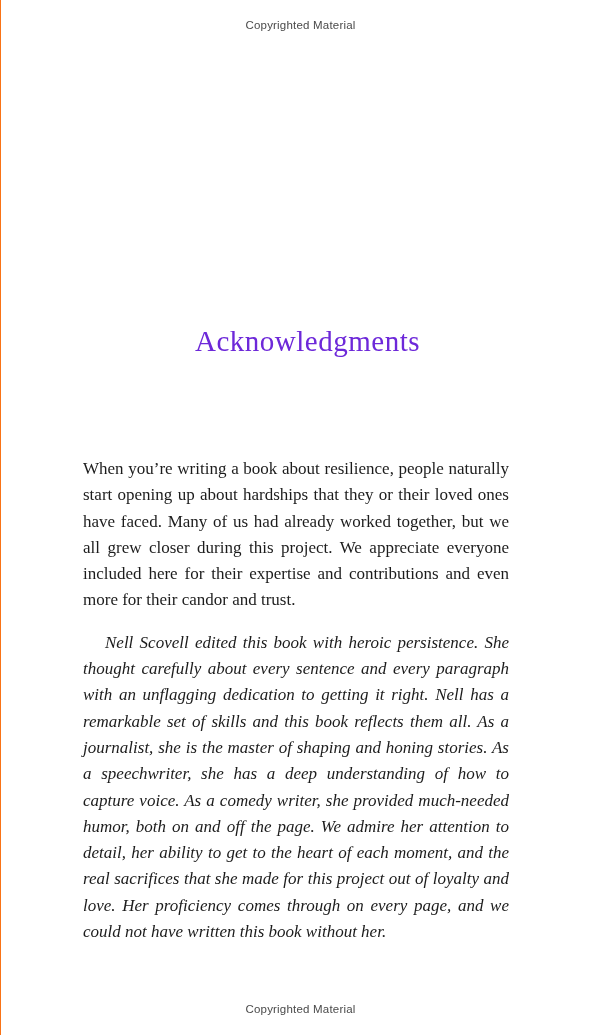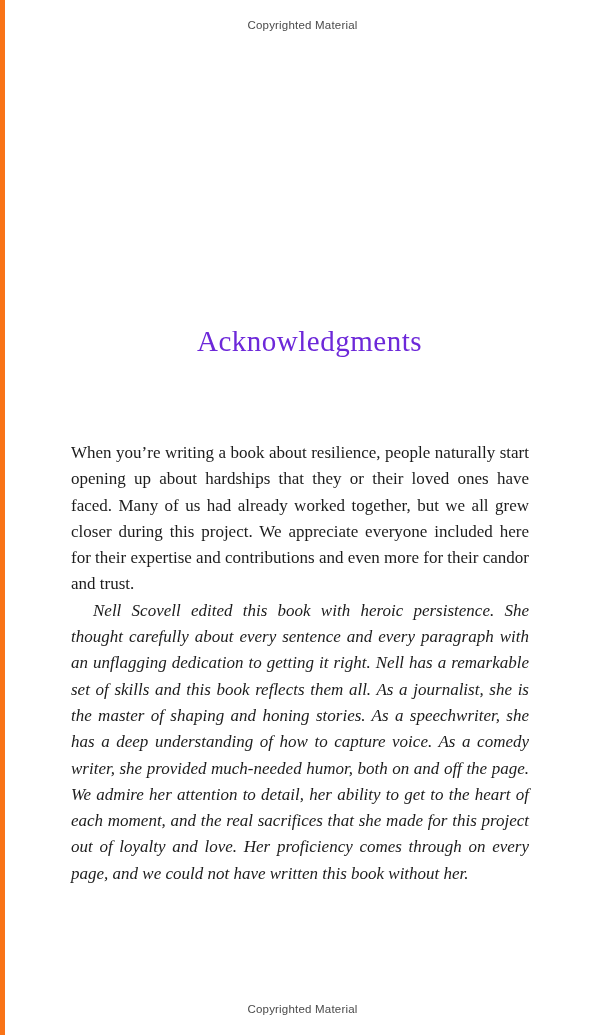--- a/index.html
+++ b/index.html
@@ -6,21 +6,21 @@
   html, body {
     background: #ffffff;
     font-family: "Liberation Serif", serif;
   }
   .page {
     position: relative;
     width: 600px;
     height: 1035px;
     background: #ffffff;
     overflow: hidden;
-    border-left: 5px solid #f97316;
+    border-left: 1px solid #f97316;
     padding-left: 8px;
   }
   .copyright-banner {
     position: absolute;
     left: 0;
     width: 100%;
     text-align: center;
     font-family: "Liberation Sans", sans-serif;
     font-size: 11.5px;
     color: #4a4a4a;
@@ -45,21 +45,21 @@
     top: 440px;
     left: 66px;
     width: 458px;
     font-family: "Liberation Serif", serif;
     font-size: 17px;
     line-height: 26.3px;
     color: #1c1c1c;
     text-align: justify;
   }
   .body-text p {
-    margin: 0;
+    margin: 16px;
   }
   .body-text p.indented {
     text-indent: 22px;
     font-style: italic;
   }
 </style>
 </head>
 <body>
 
 <div class="page">

